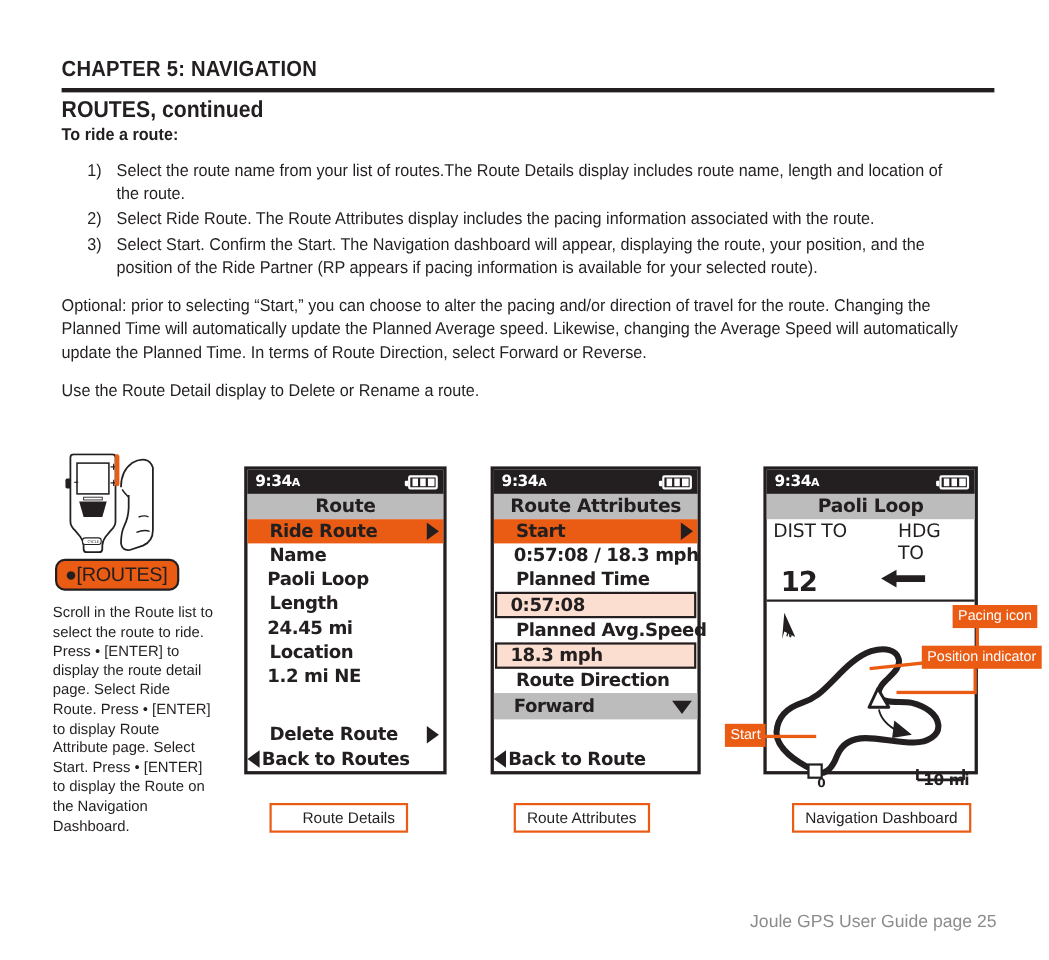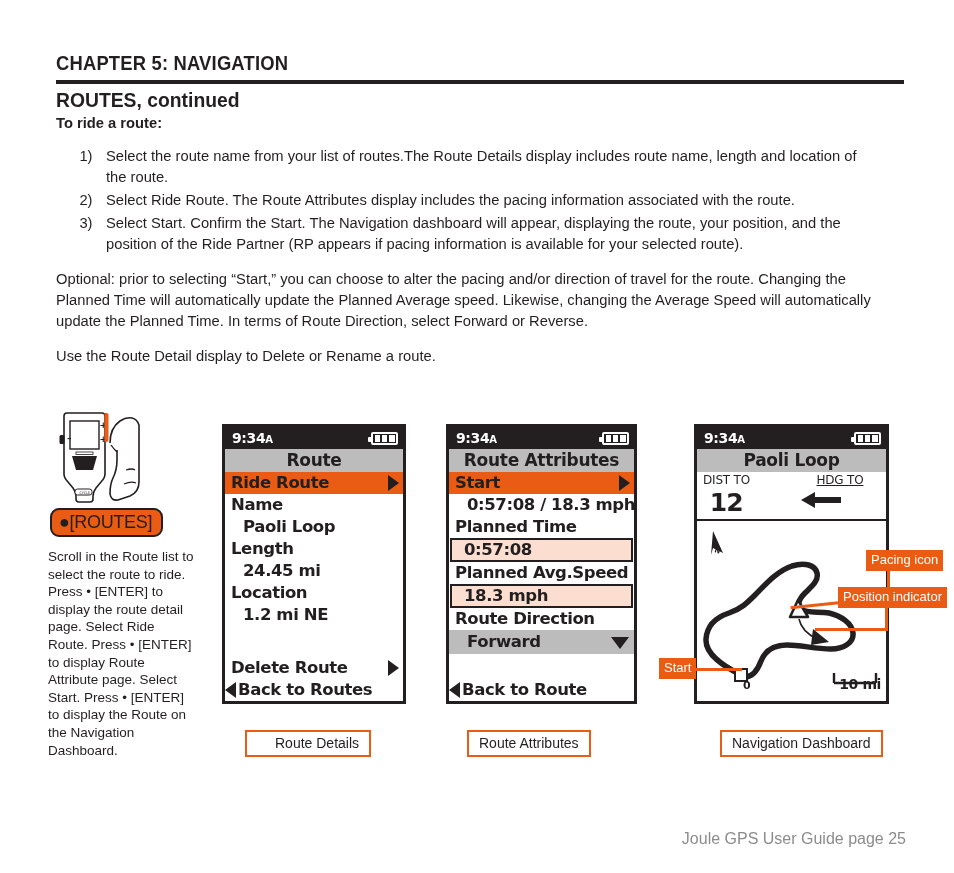--- a/index.html
+++ b/index.html
@@ -196,21 +196,21 @@
     height: 23px;
     letter-spacing: -0.3px;
   }
 
   .menu-row {
     position: relative;
     font-size: 16.5px;
     font-weight: bold;
     line-height: 22px;
     height: 22px;
-    padding-left: 6px;
+    padding-left: 20px;
     color: #231f20;
     letter-spacing: -0.4px;
     white-space: nowrap;
   }
   .menu-row.selected {
     background: #ea5b13;
     color: #231f20;
   }
   .menu-row.indent { padding-left: 18px; }
   .menu-row .caret-right {
@@ -262,28 +262,28 @@
     top: 7px;
     width: 0; height: 0;
     border-top: 12px solid #231f20;
     border-left: 9px solid transparent;
     border-right: 9px solid transparent;
   }
 
   
   .dash-labels {
     display: flex;
-    font-size: 12px;
+    font-size: 17px;
     font-weight: normal;
     padding: 1px 6px 0 6px;
     letter-spacing: -0.2px;
     gap: 24px;
   }
   .dash-labels .c1 { width: 50%; }
-  .dash-labels .c2 { width: 50%; padding-left: 14px; box-sizing: border-box; text-decoration: underline;}
+  .dash-labels .c2 { width: 50%; padding-left: 14px; box-sizing: border-box;}
   .dash-values {
     display: flex;
     align-items: center;
     padding: 0 22px 2px 6px;
     height: 30px;
   }
   .dash-values .c1 {
     width: 50%;
     font-size: 25px;
     font-weight: bold;

